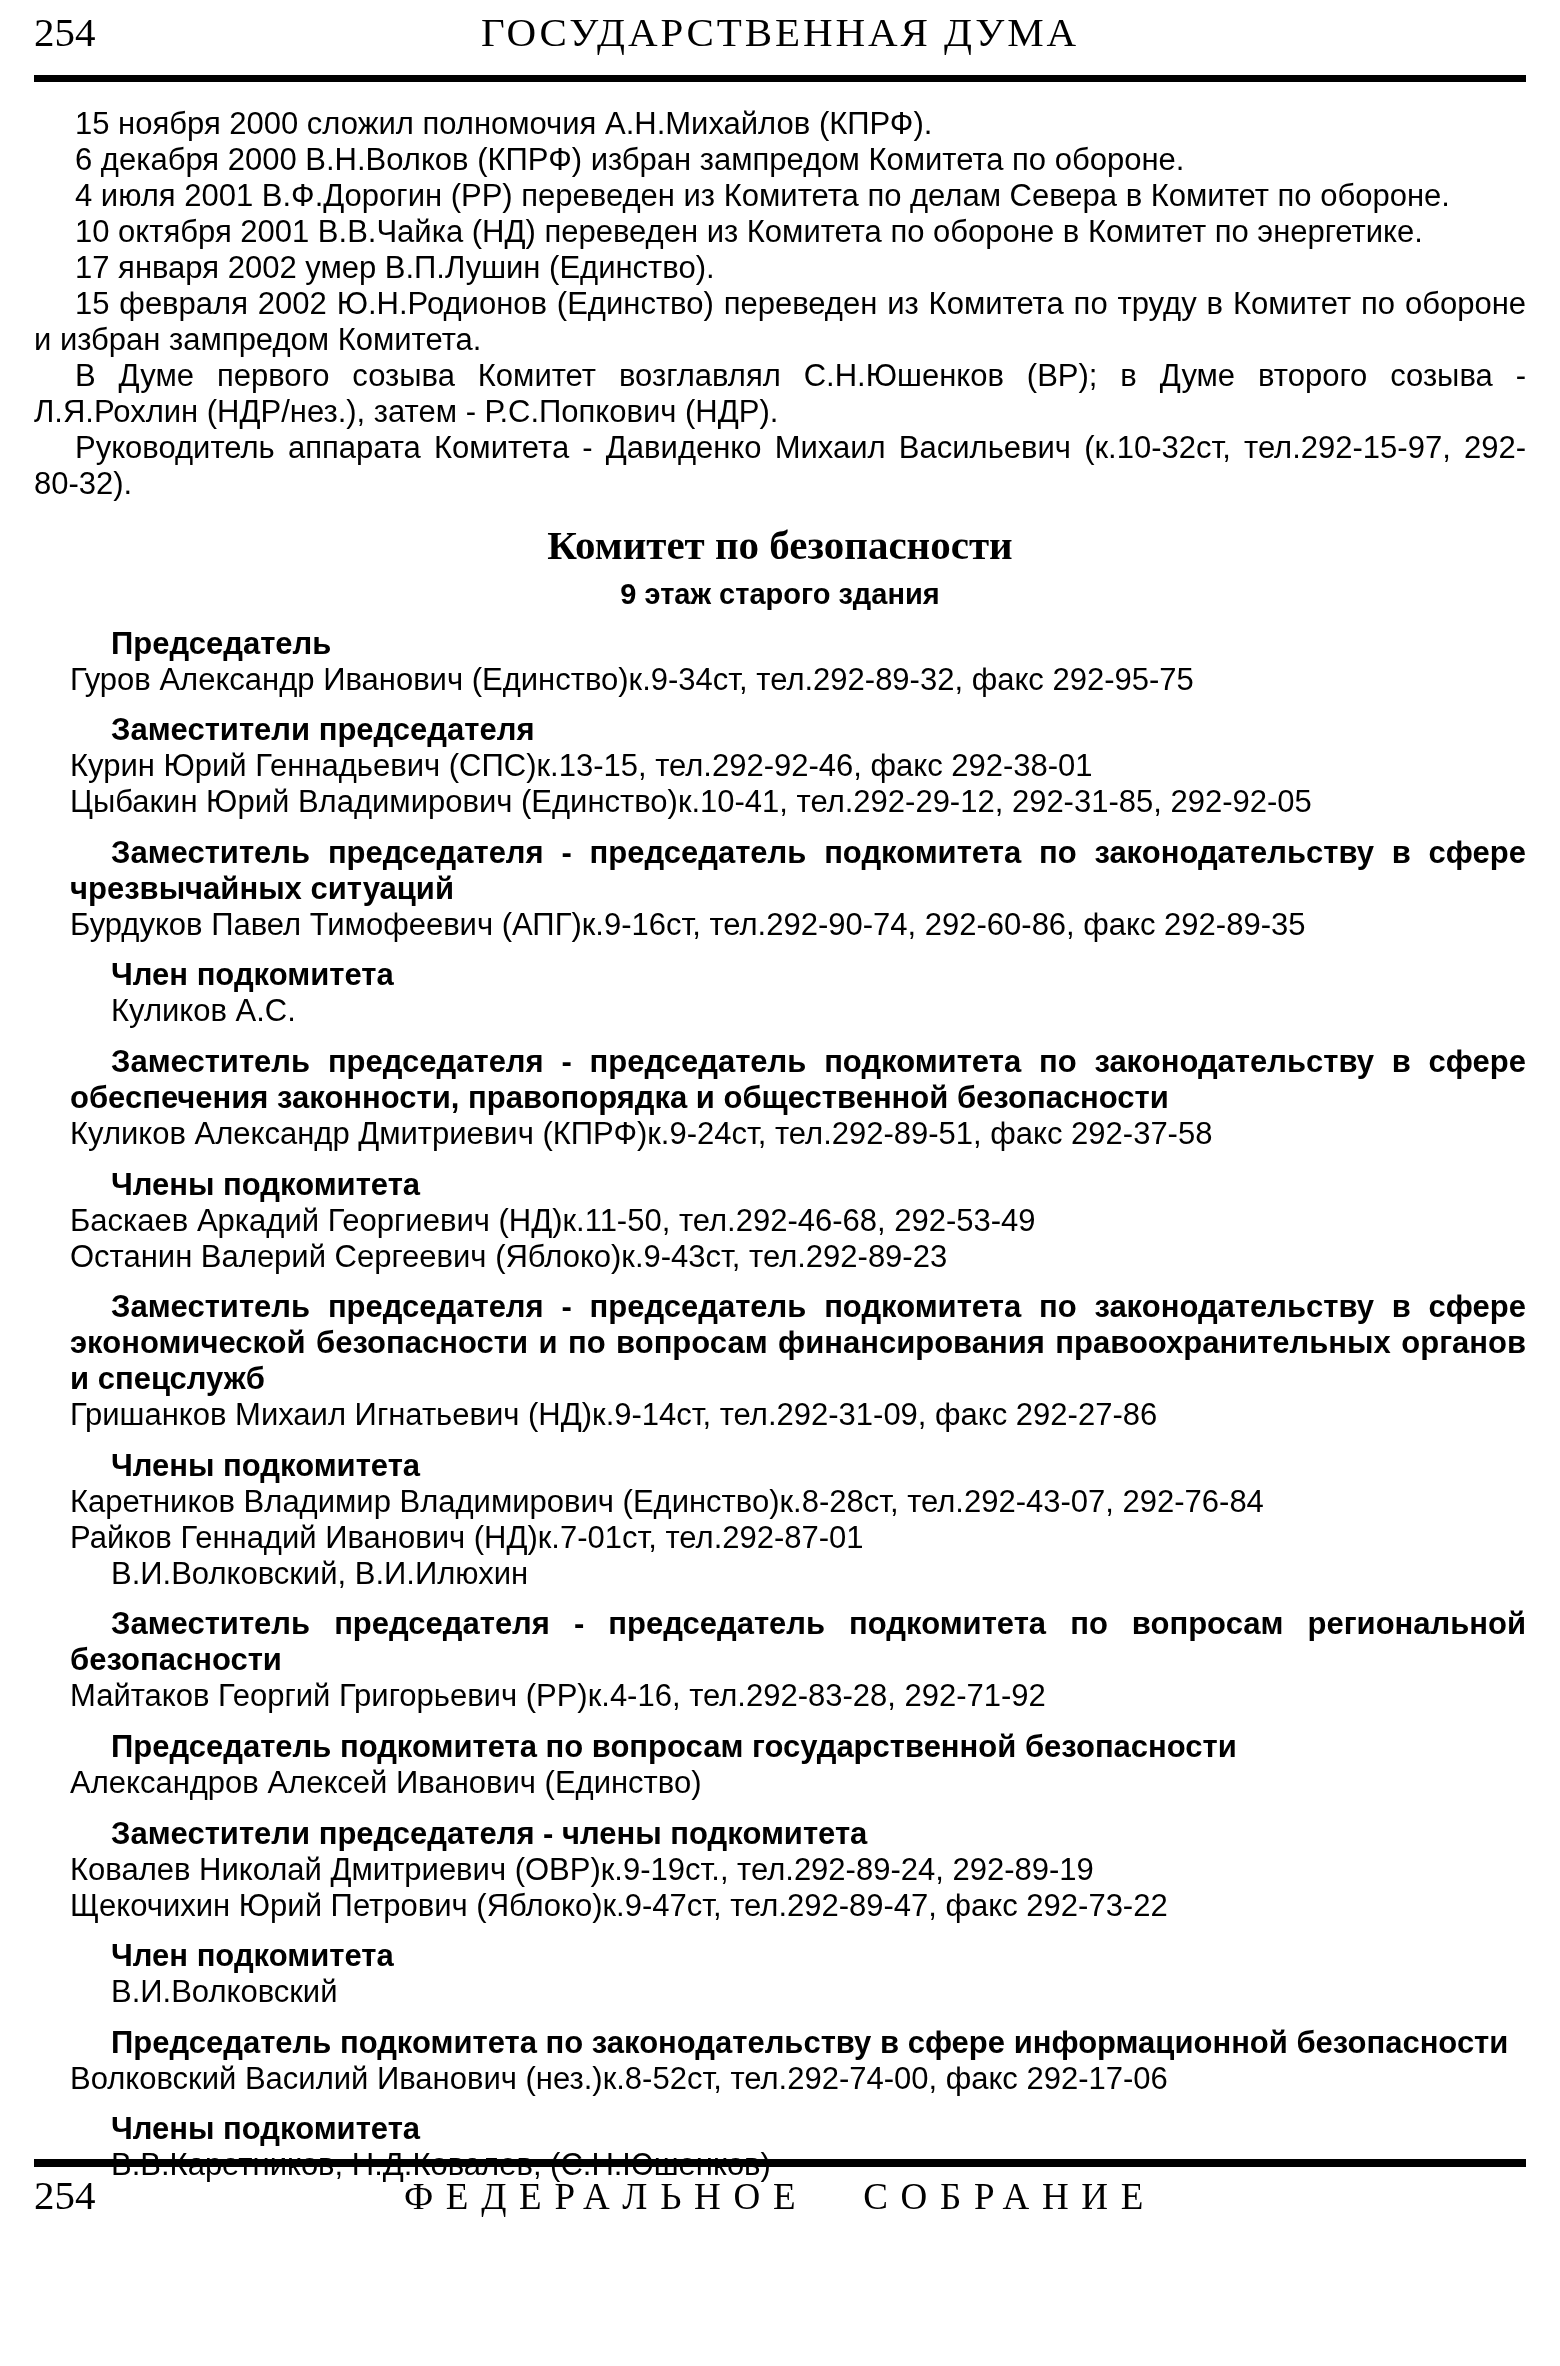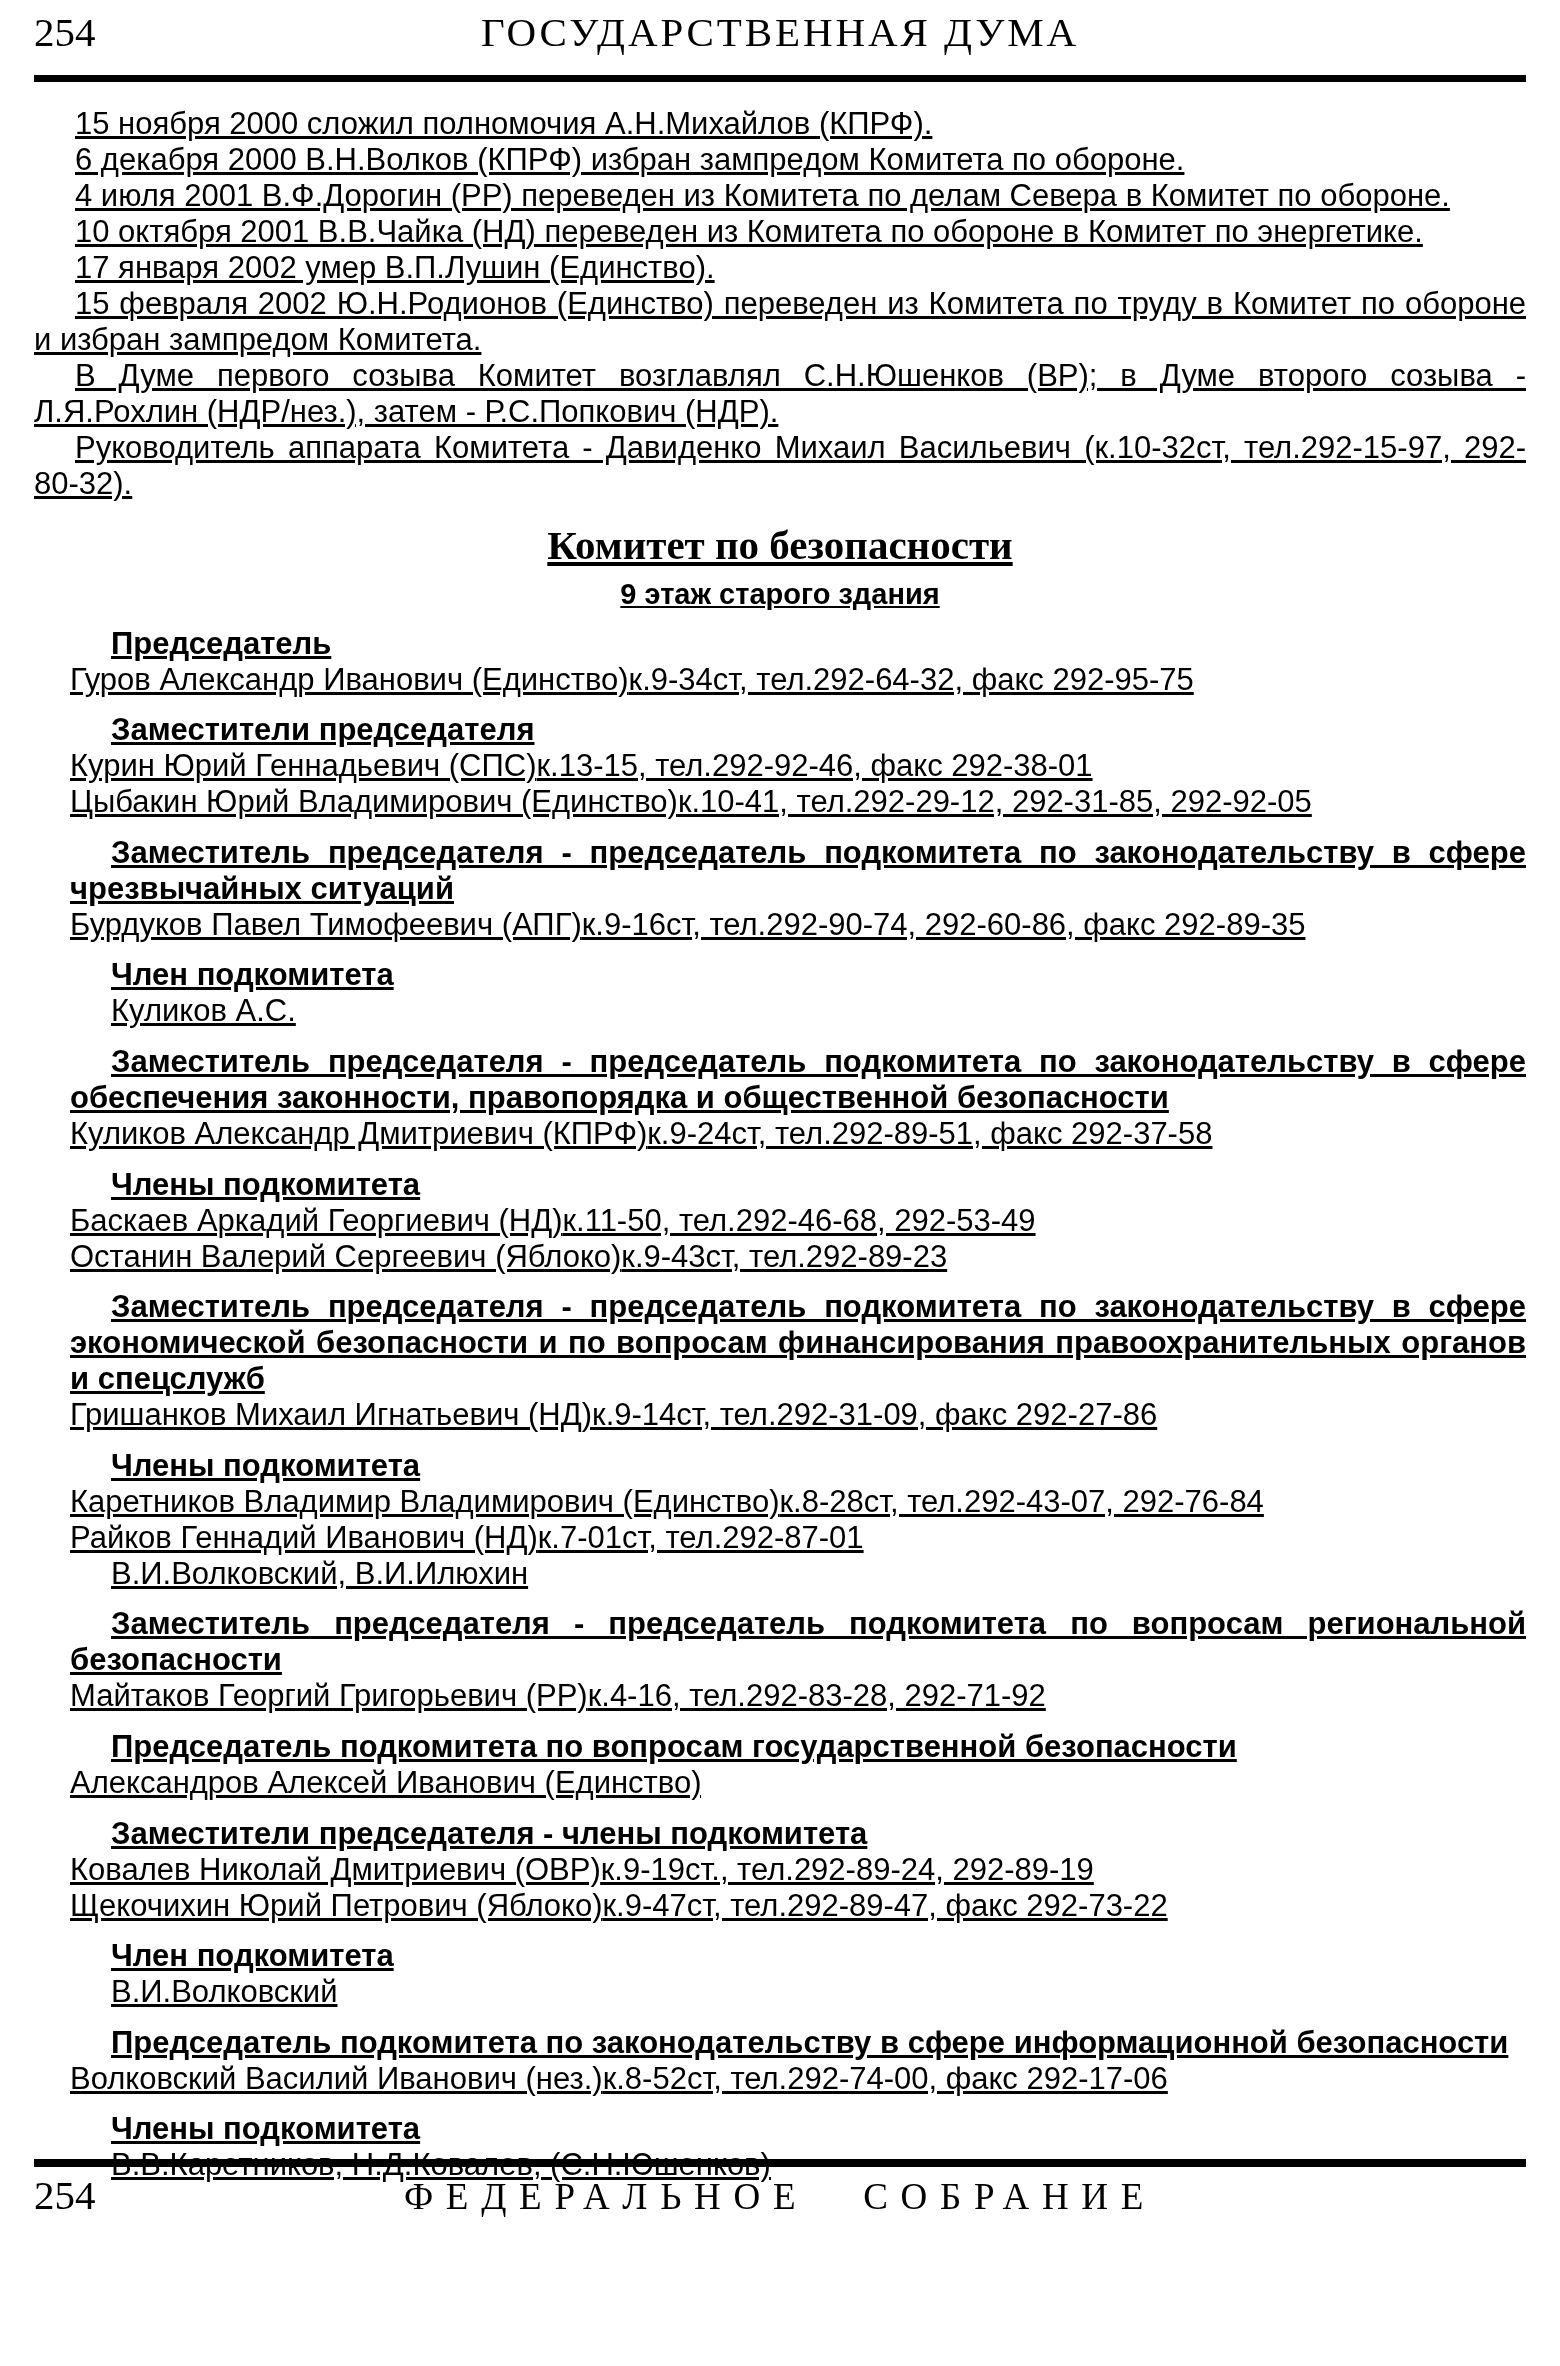--- a/index.html
+++ b/index.html
@@ -2,21 +2,20 @@
 <html lang="ru"><head>
 <meta charset="utf-8">
 <style>
   html,body{margin:0;padding:0;background:#fff;}
   .page{
     position:relative;
     width:1560px;height:2227px;
     background:#fff;color:#000;
     font-family:"Liberation Sans",sans-serif;
     overflow:hidden;
-    text-decoration:underline;
   }
   
   .page-header{position:relative;height:59px;padding-top:11.7px;}
   .hdr-pagenum{
     position:absolute;left:34px;top:9.8px;
     font-family:"Liberation Serif",serif;font-size:41px;line-height:45px;
   }
   .hdr-title{
     position:absolute;left:50%;top:9.8px;transform:translateX(-50%);
     font-family:"Liberation Serif",serif;font-size:41px;line-height:45px;
@@ -90,21 +89,21 @@
       </section>
 
     <h1 class="committee-title">Комитет по безопасности</h1>
     <div class="committee-location">9 этаж старого здания</div>
 
     <section class="sections" id="sections">
         <div class="section">
           <div class="sec-heading">Председатель</div>
           <div class="entry-row">
             <span class="entry-name">Гуров Александр Иванович (Единство)</span>
-            <span class="entry-contact">к.9-34ст, тел.292-64-32, факс 292-95-75</span>
+            <span class="entry-contact">к.9-34ст, тел.292-89-32, факс 292-95-75</span>
           </div>
         </div>
         <div class="section">
           <div class="sec-heading">Заместители председателя</div>
           <div class="entry-row">
             <span class="entry-name">Курин Юрий Геннадьевич (СПС)</span>
             <span class="entry-contact">к.13-15, тел.292-92-46, факс 292-38-01</span>
           </div>
           <div class="entry-row">
             <span class="entry-name">Цыбакин Юрий Владимирович (Единство)</span>

